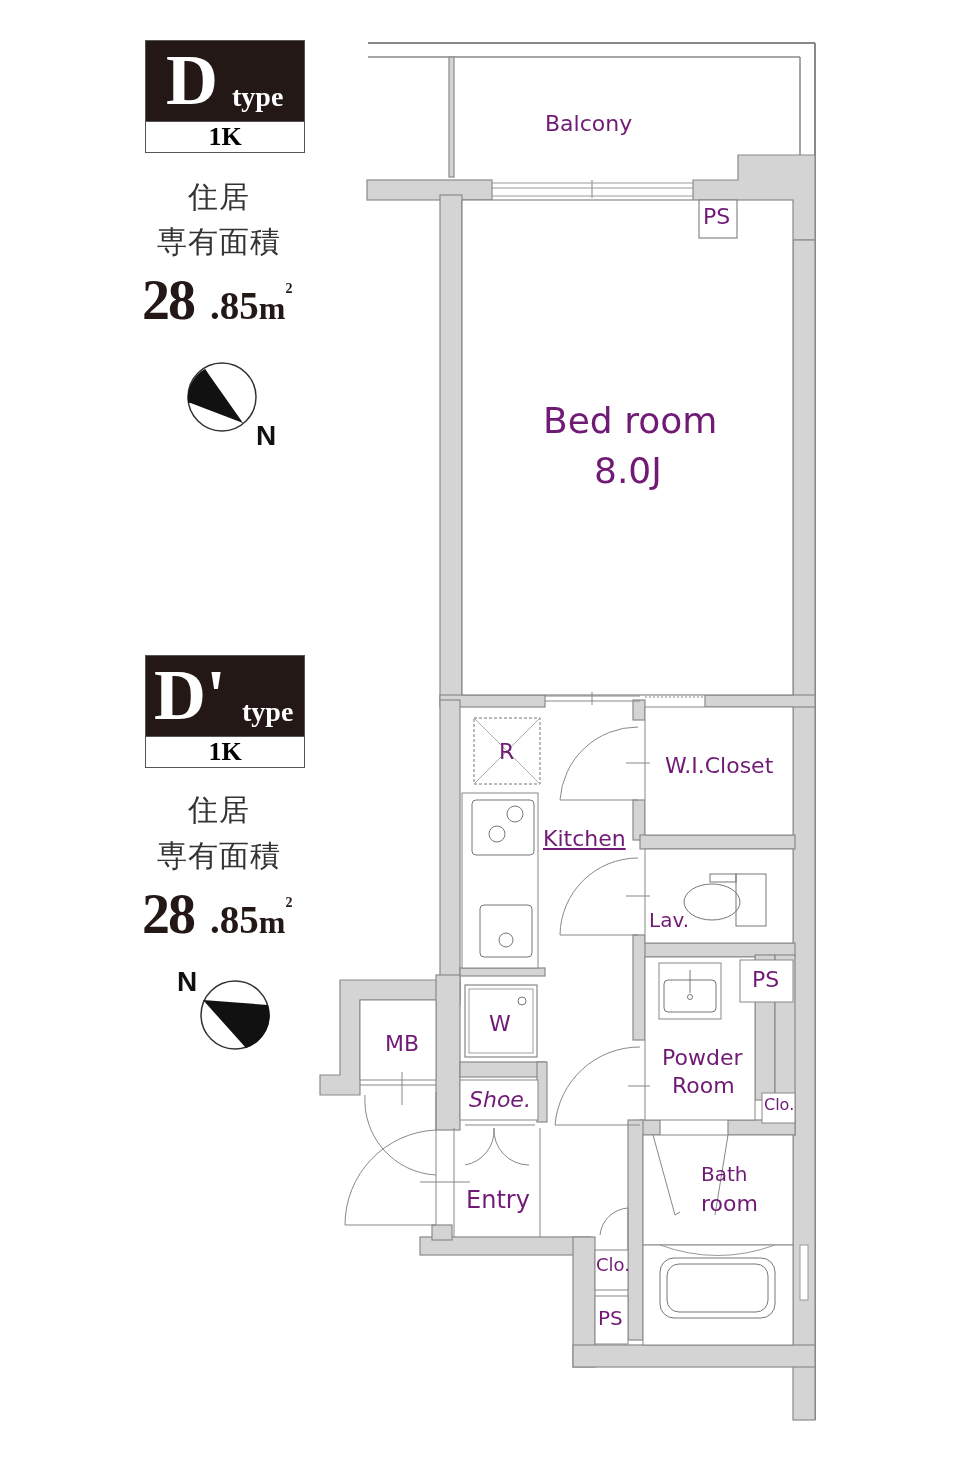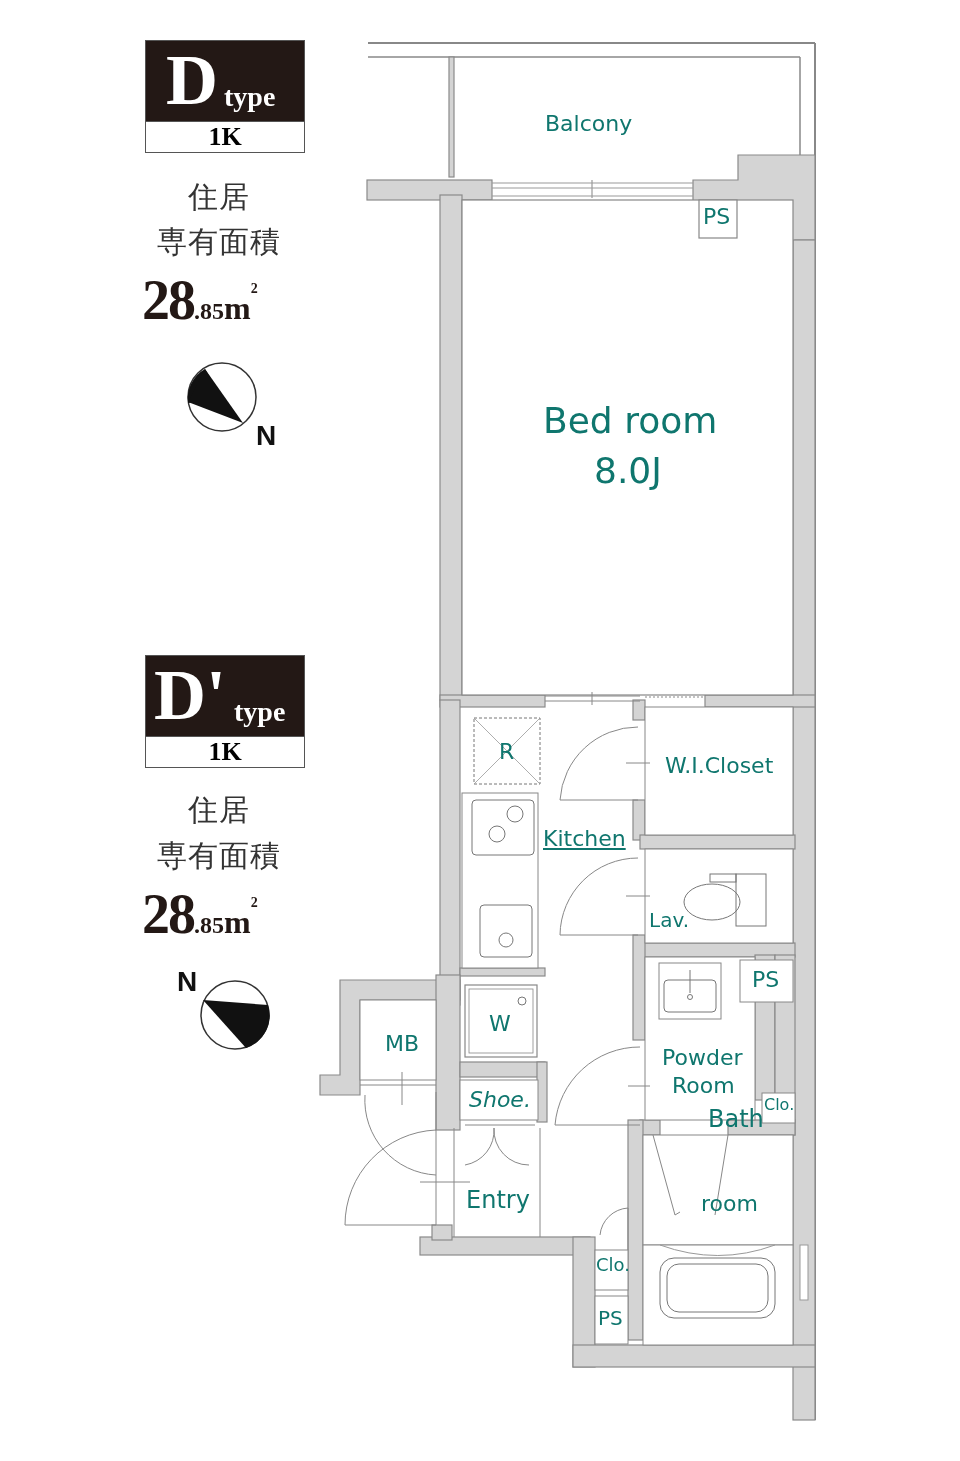--- a/index.html
+++ b/index.html
@@ -1,31 +1,31 @@
 <!DOCTYPE html>
 <html><head>
 <meta charset="utf-8">
 <style>
   html, body { margin:0; padding:0; background:#ffffff; }
   body { width:960px; height:1461px; position:relative; overflow:hidden; font-family:"Liberation Sans", sans-serif; }
   .abs { position:absolute; }
   .type-badge { position:absolute; left:145px; width:158px; border:1.5px solid #555; background:#fff; }
   .type-badge .top { background:#231815; height:80px; position:relative; color:#fff; font-family:"Liberation Serif", serif; }
   .type-badge .letter { position:absolute; left:20px; top:-6px; font-size:72px; font-weight:bold; line-height:90px; }
-  .type-badge .suffix { position:absolute; font-size:28px; font-weight:bold; }
+  .type-badge .suffix { position:absolute; font-size:28px; font-weight:bold;margin-left:8px; }
   .type-badge .bottom { height:30px; text-align:center; font-family:"Liberation Serif", serif; font-weight:bold; font-size:26px; line-height:30px; color:#000000; border-top:1.5px solid #555; }
   .jp-label { position:absolute; left:134px; width:170px; text-align:center; font-family:"DejaVu Serif", serif; font-size:30px; line-height:44px; color:#333; letter-spacing:1px; }
   .area { position:absolute; left:142px; font-family:"Liberation Serif", serif; font-weight:bold; color:#231815; white-space:nowrap; }
   .area .big { font-size:56px; letter-spacing:-2px;text-align:center; }
-  .area .small { font-size:24px; }
+  .area .small { font-size:39px;margin-left:16px; }
   .area .unit { font-size:32px; }
   .area sup { font-size:14px; vertical-align:26px; }
   .compass-n { position:absolute; font-family:"Liberation Sans", sans-serif; font-weight:bold; font-size:28px; color:#111; }
   .plan-svg { position:absolute; left:0; top:0; }
-  .room-label { position:absolute; font-family:"DejaVu Sans", sans-serif; color:#0f766e; text-align:center; white-space:nowrap; line-height:1.05; }
+  .room-label { position:absolute; font-family:"DejaVu Sans", sans-serif; color:#701a75; text-align:center; white-space:nowrap; line-height:1.05; }
 </style>
 </head>
 <body>
 
 <div class="type-badge" style="top:40px;">
   <div class="top">
     <span class="letter">D</span>
     <span class="suffix" style="left:78px; top:40px;">type</span>
   </div>
   <div class="bottom">1K</div>
@@ -212,16 +212,16 @@
 <div class="room-label" style="left:665px; top:754px; font-size:22px;">W.I.Closet</div>
 <div class="room-label" style="left:649px; top:910px; font-size:20px;">Lav.</div>
 <div class="room-label" style="left:489px; top:1012px; font-size:22px;">W</div>
 <div class="room-label" style="left:752px; top:968px; font-size:22px;">PS</div>
 <div class="room-label" style="left:385px; top:1032px; font-size:22px;">MB</div>
 <div class="room-label" style="left:469px; top:1088px; font-size:22px;font-style:italic;">Shoe.</div>
 <div class="room-label" style="left:466px; top:1188px; font-size:24px;">Entry</div>
 <div class="room-label" style="left:662px; top:1046px; font-size:22px;">Powder</div>
 <div class="room-label" style="left:672px; top:1074px; font-size:22px;">Room</div>
 <div class="room-label" style="left:764px; top:1097px; font-size:16px;">Clo.</div>
-<div class="room-label" style="left:701px; top:1107px; font-size:24px;margin-left:7px;">Bath</div>
+<div class="room-label" style="left:701px; top:1164px; font-size:20px;">Bath</div>
 <div class="room-label" style="left:701px; top:1192px; font-size:22px;">room</div>
 <div class="room-label" style="left:596px; top:1256px; font-size:18px;">Clo.</div>
 <div class="room-label" style="left:598px; top:1308px; font-size:20px;">PS</div>
 
 </body></html>

